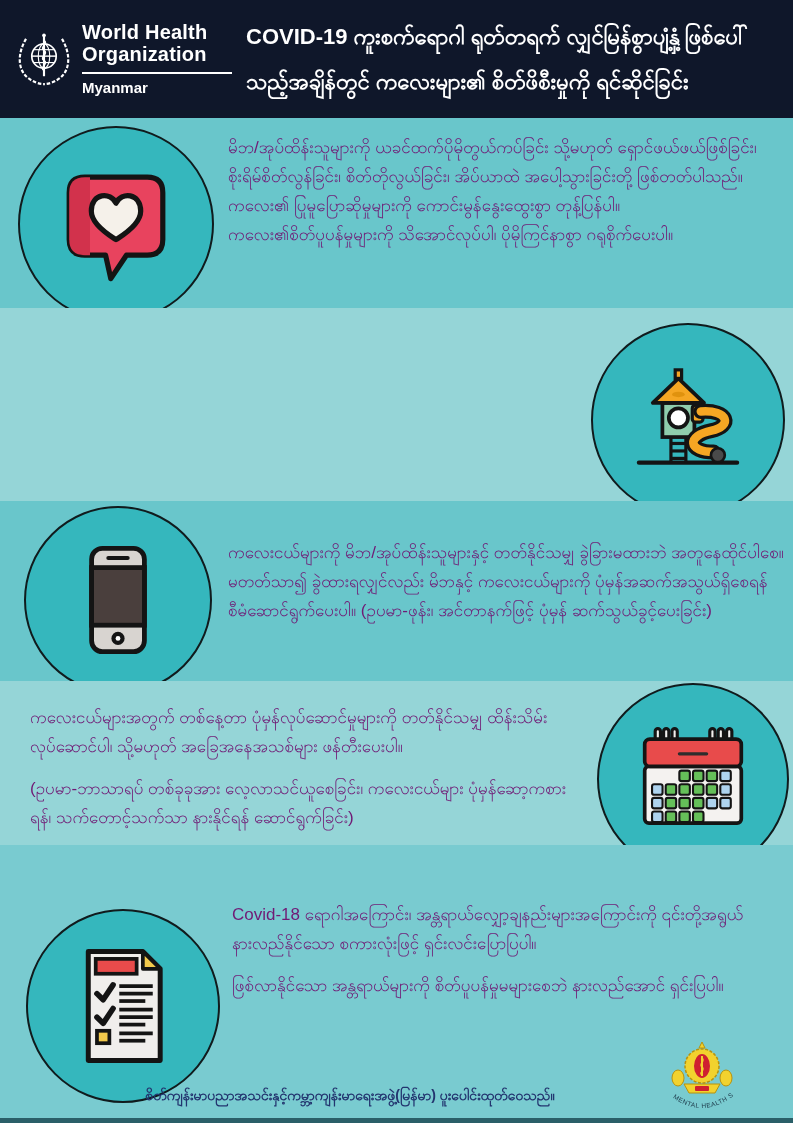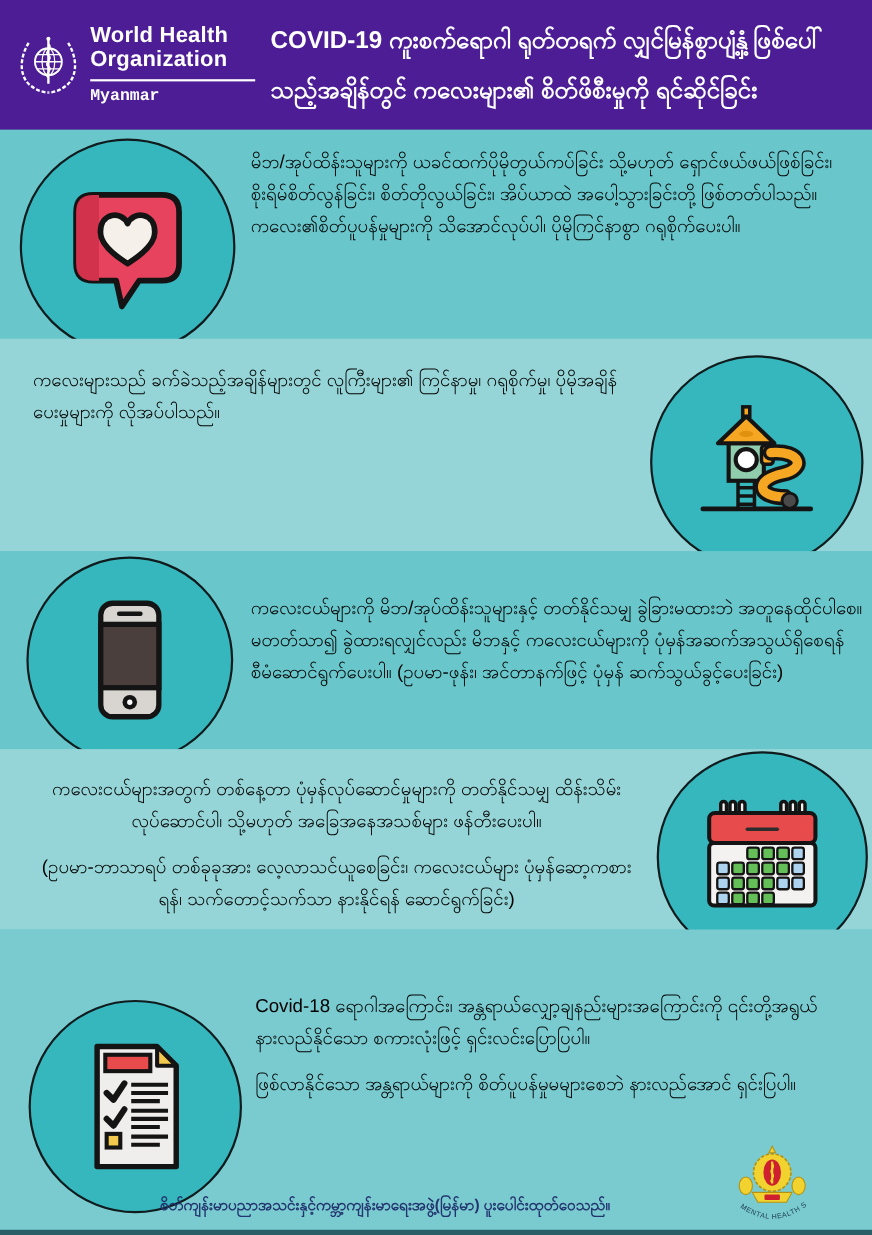--- a/index.html
+++ b/index.html
@@ -4,55 +4,55 @@
 <style>
   html,body{margin:0;padding:0;background:#9aa5a8;}
   #page{
     position:relative;width:793px;height:1123px;overflow:hidden;
     font-family:"Liberation Sans",sans-serif;background:#74c9ce;
     margin:0 auto;
   }
   
   #header{
     position:absolute;left:0;top:0;width:793px;height:118px;
-    background:#4c1d95;display:flex;align-items:center;
+    background:#0f172a;display:flex;align-items:center;
   }
   #who-block{display:flex;align-items:center;padding-left:16px;width:216px;flex:0 0 auto;}
   #who-text{margin-left:10px;color:#ffffff;}
   .who-name{font-size:20px;font-weight:bold;line-height:1.08;letter-spacing:.2px;}
   #who-rule{height:2px;background:#ffffff;width:150px;margin:6px 0 5px 0;}
-  .who-country{font-size:15px;font-weight:bold;font-family:Liberation Mono, monospace;}
+  .who-country{font-size:15px;font-weight:bold;}
   #title-block{color:#ffffff;font-weight:bold;font-size:22px;line-height:45px;padding-left:14px;}
   
   .section{position:absolute;left:0;width:793px;}
   #s1{top:118px;height:190px;background:#69c6cb;}
   #s2{top:308px;height:193px;background:#95d5d7;}
   #s3{top:501px;height:180px;background:#69c6cb;}
   #s4{top:681px;height:164px;background:#95d5d7;}
   #s5{top:845px;height:274px;background:#79cbd0;}
   #bottom-bar{position:absolute;left:0;top:1118px;width:793px;height:5px;background:#2a5f68;}
   .circle{
     position:absolute;border-radius:50%;background:#35b7bd;border:2px solid #101b1d;
     display:flex;align-items:center;justify-content:center;box-sizing:border-box;
   }
   #c1{left:18px;top:126px;width:196px;height:196px;}
   #c2{left:591px;top:323px;width:194px;height:194px;}
   #c3{left:24px;top:506px;width:188px;height:188px;}
   #c4{left:597px;top:683px;width:192px;height:192px;}
   #c5{left:26px;top:909px;width:194px;height:194px;}
   .txt{
-    position:absolute;color:#000000;font-size:17px;line-height:29px;
+    position:absolute;color:#701a75;font-size:17px;line-height:29px;
   }
   .txt p{margin:0 0 13px 0;}
   .txt p:last-child{margin-bottom:0;}
   #t1{left:228px;top:133px;width:556px;}
   #t1 p{margin:0;}
   #t2{left:30px;top:331px;width:548px;}
   #t3{left:228px;top:538px;width:560px;}
-  #t4{left:30px;top:703px;width:552px;text-align:center;}
+  #t4{left:30px;top:703px;width:552px;}
   #t5{left:232px;top:900px;width:534px;}
   
   #footer-credit{
     position:absolute;left:40px;top:1086px;width:620px;text-align:center;
     color:#23356f;font-weight:bold;font-size:14px;
   }
   #mhs-emblem{position:absolute;left:652px;top:1038px;width:100px;height:80px;}
 </style>
 </head>
 <body>
@@ -92,26 +92,26 @@
   <div id="s1" class="section"></div>
   <div id="c1" class="circle">
     <svg width="130" height="130" viewBox="0 0 100 100">
       <path d="M26,14 L74,14 Q86,14 86,26 L86,62 Q86,74 74,74 L58,74 L46,92 L42,74 L26,74 Q14,74 14,62 L14,26 Q14,14 26,14 Z" fill="#e8435e" stroke="#141414" stroke-width="4" stroke-linejoin="round"></path>
       <path d="M26,14 Q14,14 14,26 L14,62 Q14,74 26,74 L30,74 L30,14 Z" fill="#d2324c" stroke="none"></path>
       <path d="M50,34 C46,25 31,26 31,40 C31,51 47,60 50,62 C53,60 69,51 69,40 C69,26 54,25 50,34 Z" fill="#f5f1ea" stroke="#141414" stroke-width="4" stroke-linejoin="round"></path>
     </svg>
   </div>
   <div id="t1" class="txt">
     <p>မိဘ/အုပ်ထိန်းသူများကို ယခင်ထက်ပိုမိုတွယ်ကပ်ခြင်း သို့မဟုတ် ရှောင်ဖယ်ဖယ်ဖြစ်ခြင်း၊ စိုးရိမ်စိတ်လွန်ခြင်း၊ စိတ်တိုလွယ်ခြင်း၊ အိပ်ယာထဲ အပေါ့သွားခြင်းတို့ ဖြစ်တတ်ပါသည်။</p>
+    <p>ကလေး၏ ပြုမူပြောဆိုမှုများကို ကောင်းမွန်နွေးထွေးစွာ တုန့်ပြန်ပါ။</p>
     <p>ကလေး၏စိတ်ပူပန်မှုများကို သိအောင်လုပ်ပါ၊ ပိုမိုကြင်နာစွာ ဂရုစိုက်ပေးပါ။</p>
   </div>
 
   <div id="s2" class="section"></div>
   <div id="t2" class="txt">
-    <p>ကလေးများသည် ခက်ခဲသည့်အချိန်များတွင် လူကြီးများ၏ ကြင်နာမှု၊ ဂရုစိုက်မှု၊ ပိုမိုအချိန်ပေးမှုများကို လိုအပ်ပါသည်။</p>
   </div>
   <div id="c2" class="circle">
     <svg width="128" height="128" viewBox="0 0 120 120">
       <line x1="14" y1="100" x2="106" y2="100" stroke="#141414" stroke-width="4" stroke-linecap="round"></line>
 
       <line x1="44" y1="76" x2="44" y2="100" stroke="#141414" stroke-width="3"></line>
       <line x1="58" y1="76" x2="58" y2="100" stroke="#141414" stroke-width="3"></line>
       <line x1="44" y1="82" x2="58" y2="82" stroke="#141414" stroke-width="3"></line>
       <line x1="44" y1="89" x2="58" y2="89" stroke="#141414" stroke-width="3"></line>
       <line x1="44" y1="96" x2="58" y2="96" stroke="#141414" stroke-width="3"></line>

